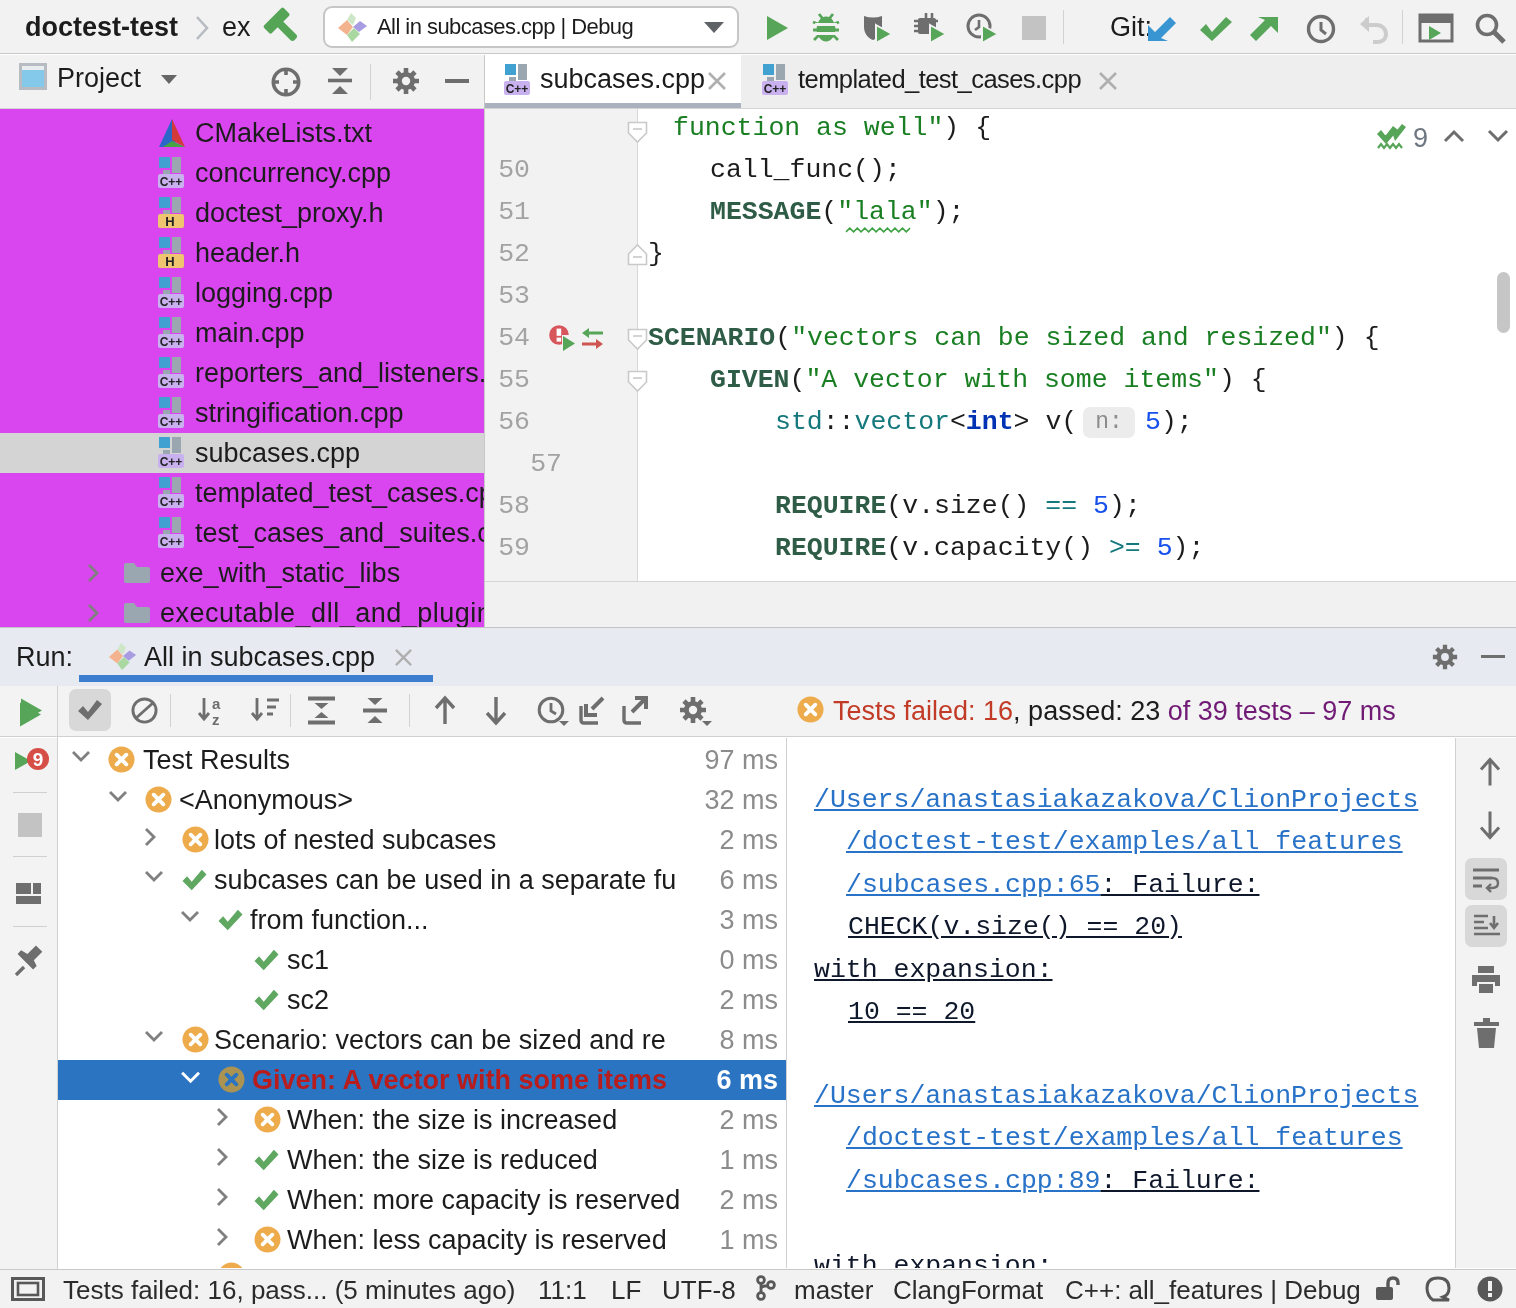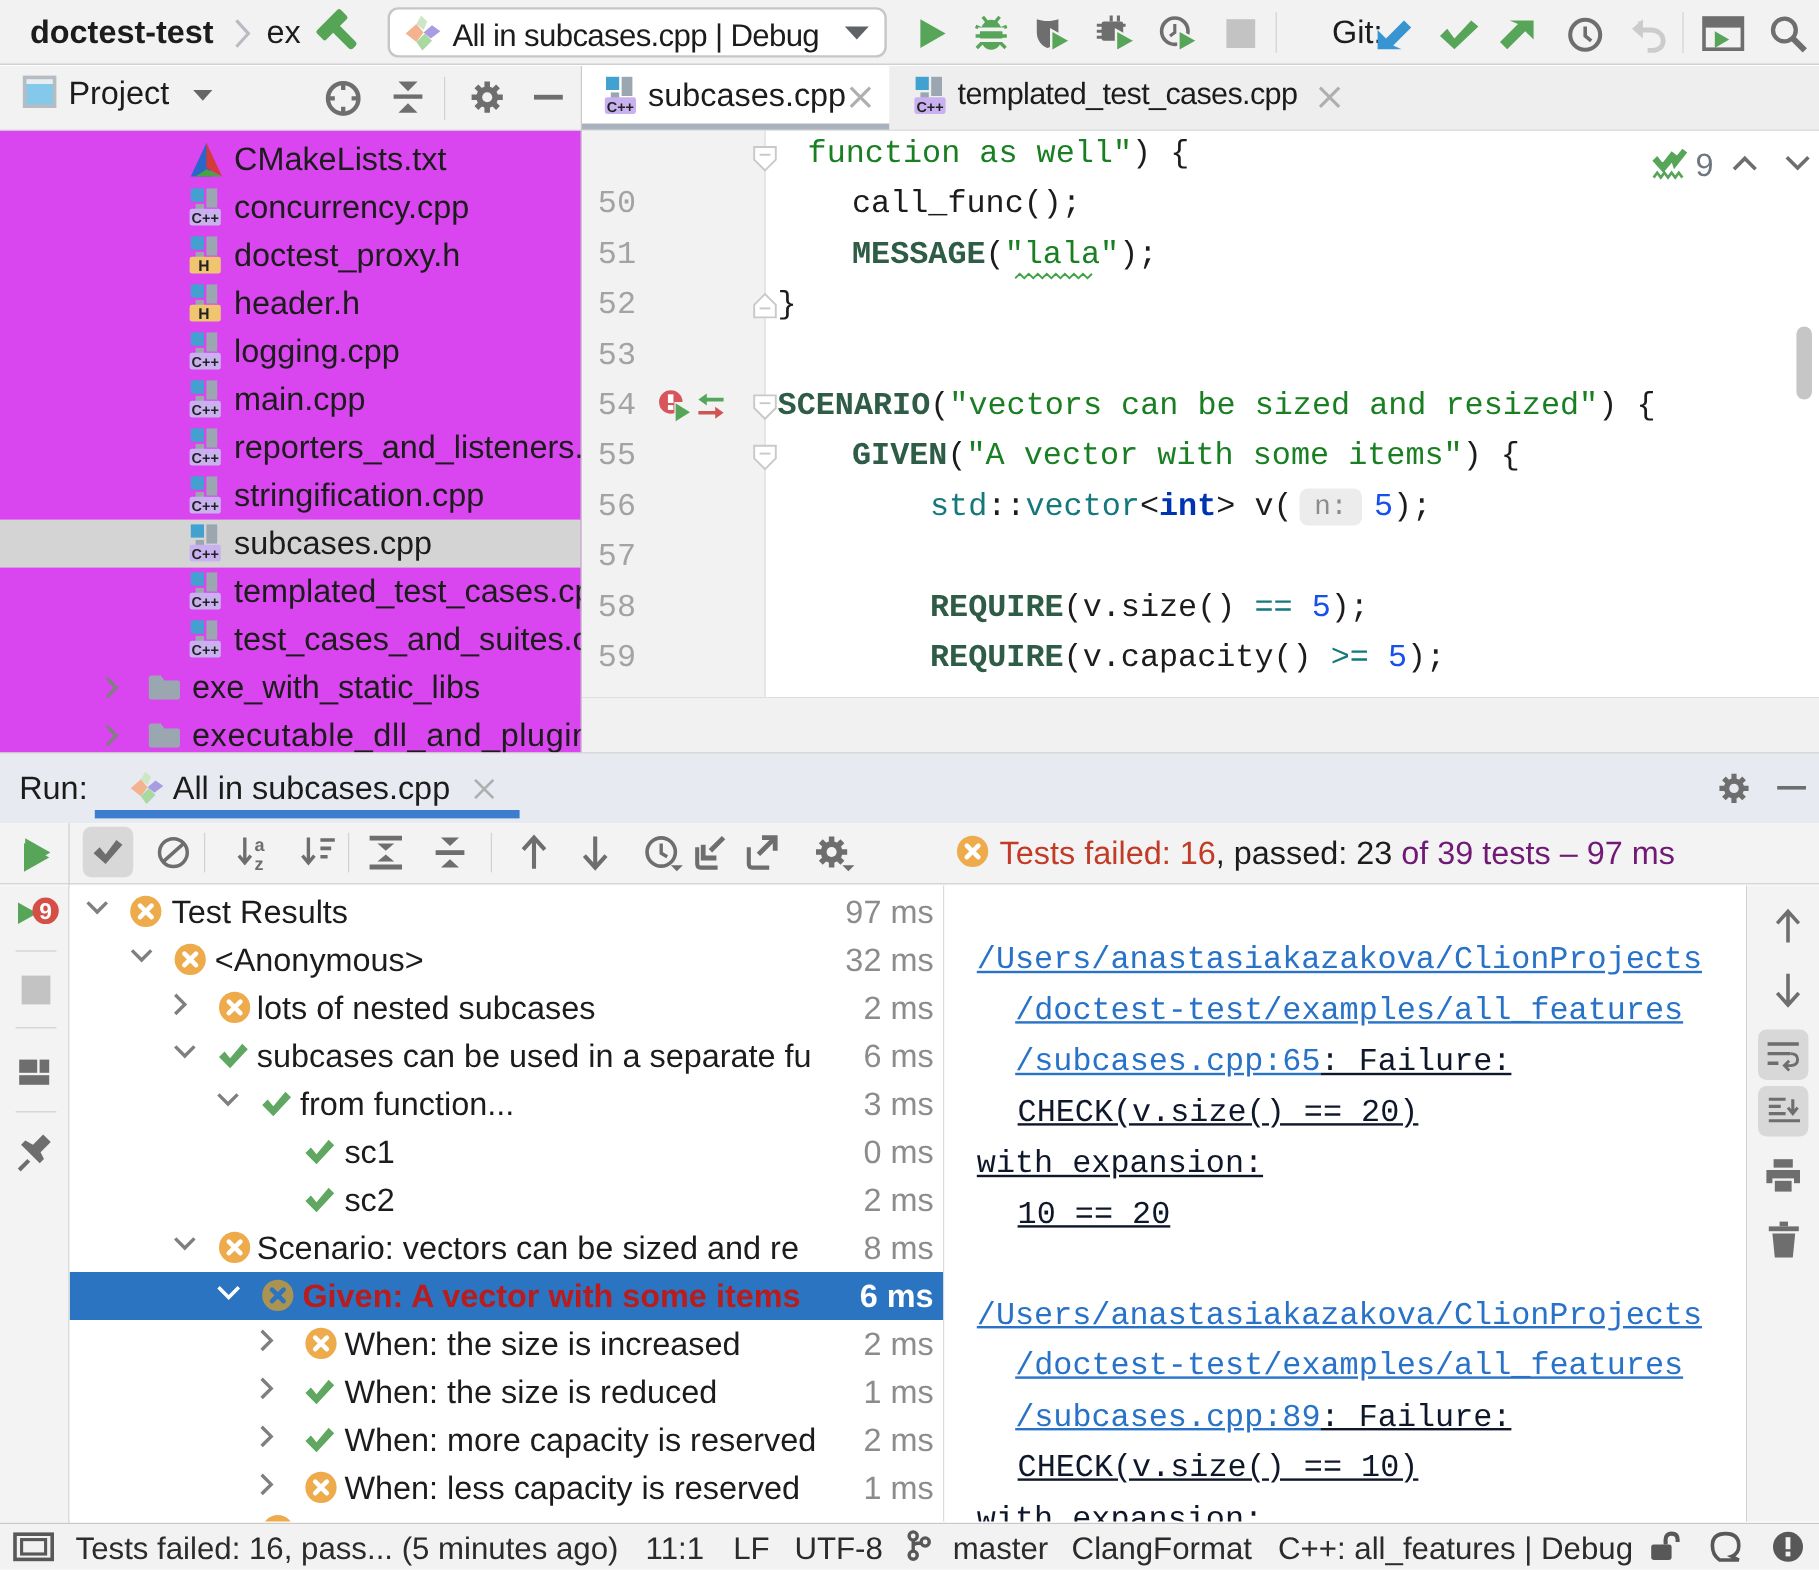--- a/index.html
+++ b/index.html
@@ -73,21 +73,21 @@
       <g fill="#56a557" transform="rotate(-45 21 20)">
         <rect x="7" y="4" width="28" height="11" rx="2"></rect>
         <rect x="17" y="6" width="8" height="30" rx="3"></rect>
       </g>
     </svg>
 
     <div class="abs" style="left:323px;top:6px;width:416px;height:42px;background:#fff;border:2px solid #c6c6c6;border-radius:9px;"></div>
     <svg style="left:337px;top:11px;" width="32" height="32" viewBox="0 0 32 32">
         <use href="#idoctest"></use>
       </svg>
-    <div class="abs" style="left:377px;top:14px;font-size:26px;letter-spacing:-0.55px;white-space:pre;">All in subcases.cpp | Debug</div>
+    <div class="abs" style="left:377px;top:14px;font-size:22px;letter-spacing:-0.55px;white-space:pre;">All in subcases.cpp | Debug</div>
     <svg style="left:701px;top:21px;" width="26" height="14" viewBox="0 0 26 14">
         <path d="M3 1 L23 1 L13 12 Z" fill="#5f6368"></path>
       </svg>
 
     <svg style="left:765px;top:15px;" width="24" height="26" viewBox="0 0 24 26">
         <path d="M2 1 L23 13 L2 25 Z" fill="#57a558"></path>
       </svg>
 
     <svg style="left:812px;top:12px;" width="28" height="31" viewBox="0 0 28 31">
       <g stroke="#57a558" stroke-width="2.8" fill="none">
@@ -296,21 +296,21 @@
       .num { color:#1750eb; }
       .fold { position:absolute; }
     </style>
     <div class="ln mono" style="top:40px;">50</div>
     <div class="ln mono" style="top:82px;">51</div>
     <div class="ln mono" style="top:124px;">52</div>
     <div class="ln mono" style="top:166px;">53</div>
     <div class="ln mono" style="top:208px;">54</div>
     <div class="ln mono" style="top:250px;">55</div>
     <div class="ln mono" style="top:292px;">56</div>
-    <div class="ln mono" style="top:334px;">57</div>
+    <div class="ln mono" style="top:334px;margin-left:32px;">57</div>
     <div class="ln mono" style="top:376px;">58</div>
     <div class="ln mono" style="top:418px;">59</div>
     <div class="cl mono" style="left:188px;top:-2px;"><span class="str">function as well"</span>) {</div>
     <div class="cl mono" style="left:225px;top:40px;">call_func();</div>
     <div class="cl mono" style="left:225px;top:82px;"><span class="mac">MESSAGE</span>(<span class="str">"lala"</span>);</div>
     <svg style="left:361px;top:117px;" width="64" height="8" viewBox="0 0 68 8">
         <path d="M0 6 L4 2 L8 6 L12 2 L16 6 L20 2 L24 6 L28 2 L32 6 L36 2 L40 6 L44 2 L48 6 L52 2 L56 6 L60 2 L64 6 L68 2" fill="none" stroke="#3fa345" stroke-width="1.6"></path>
       </svg>
     <div class="cl mono" style="left:163px;top:124px;">}</div>
     <div class="cl mono" style="left:163px;top:208px;"><span class="mac">SCENARIO</span>(<span class="str">"vectors can be sized and resized"</span>) {</div>
@@ -620,21 +620,20 @@
     </style>
     <div class="ol" style="left:27px;top:41px;"><span class="lnk">/Users/anastasiakazakova/ClionProjects</span></div>
     <div class="ol" style="left:59px;top:83px;"><span class="lnk">/doctest-test/examples/all_features</span></div>
     <div class="ol" style="left:59px;top:126px;"><span class="lnk">/subcases.cpp:65</span><span class="err">: Failure:</span></div>
     <div class="ol err" style="left:61px;top:168px;">CHECK(v.size() == 20)</div>
     <div class="ol err" style="left:27px;top:211px;">with expansion:</div>
     <div class="ol err" style="left:61px;top:253px;">10 == 20</div>
     <div class="ol" style="left:27px;top:337px;"><span class="lnk">/Users/anastasiakazakova/ClionProjects</span></div>
     <div class="ol" style="left:59px;top:379px;"><span class="lnk">/doctest-test/examples/all_features</span></div>
     <div class="ol" style="left:59px;top:422px;"><span class="lnk">/subcases.cpp:89</span><span class="err">: Failure:</span></div>
-    <div class="ol err" style="left:61px;top:464px;">CHECK(v.size() == 10)</div>
     <div class="ol err" style="left:27px;top:507px;">with expansion:</div>
   </div>
   <div class="abs" style="left:1455px;top:738px;width:1px;height:530px;background:#d1d1d1;"></div>
   <div class="abs" style="left:1456px;top:738px;width:60px;height:530px;background:#f3f3f3;"></div>
   <div id="rstrip">
     <svg style="left:1478px;top:757px;" width="24" height="30" viewBox="0 0 24 29">
         <path d="M12 28 V4 M3 12 L12 2 L21 12" fill="none" stroke="#6e6e6e" stroke-width="3"></path>
       </svg>
     <svg style="left:1478px;top:810px;" width="24" height="30" viewBox="0 0 24 29">
         <path d="M12 1 V25 M3 17 L12 27 L21 17" fill="none" stroke="#6e6e6e" stroke-width="3"></path>

